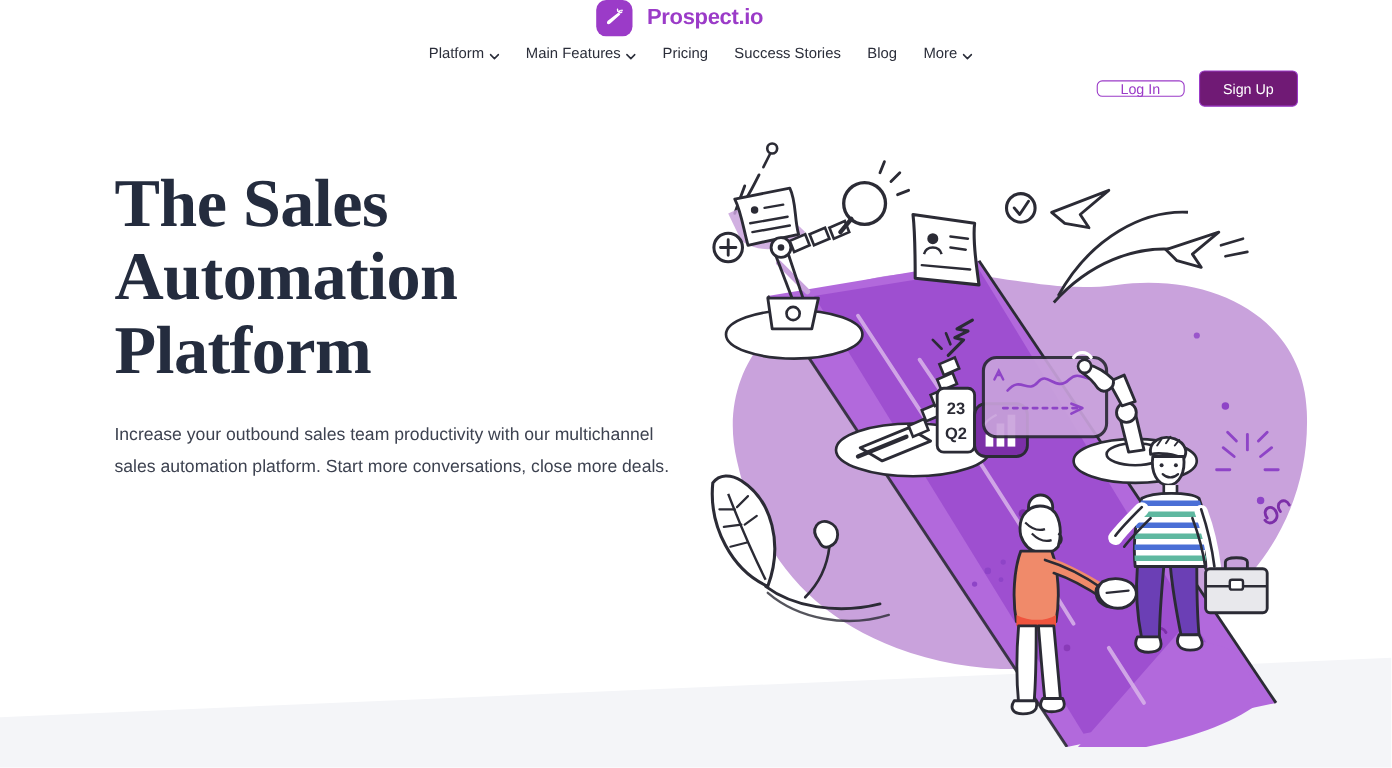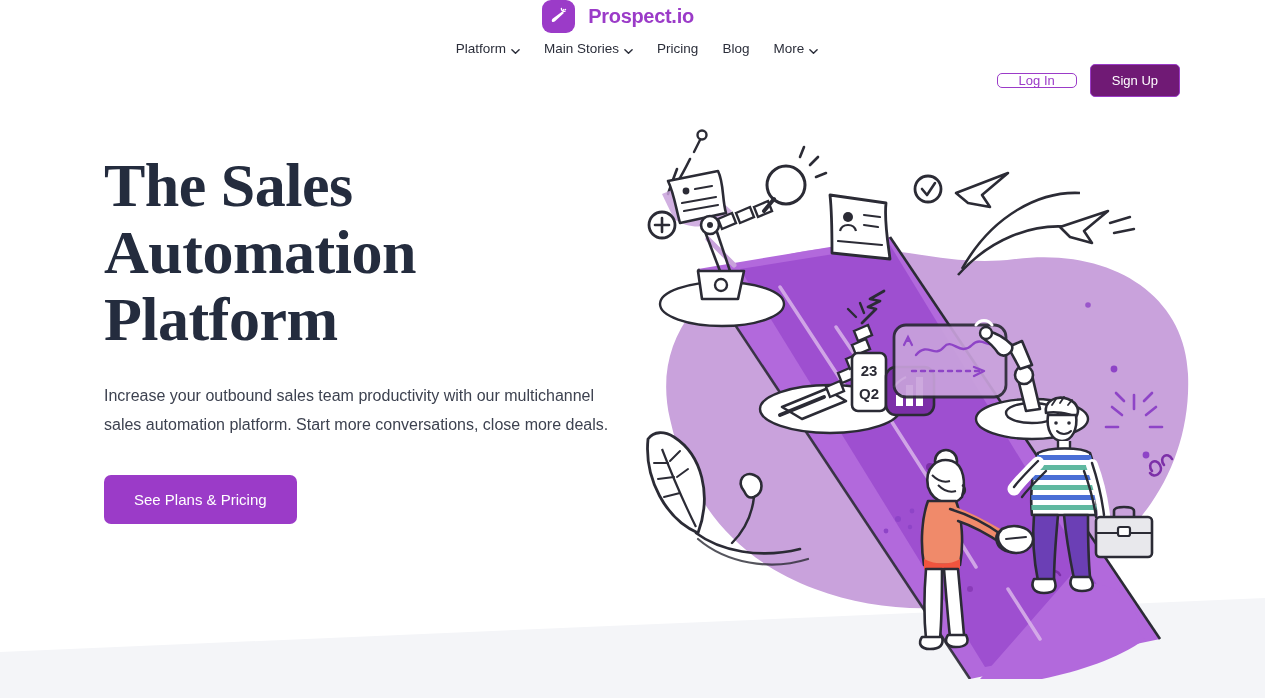--- a/index.html
+++ b/index.html
@@ -136,32 +136,35 @@
     <a class="nav-item" href="#">
       <span>Platform</span>
       <span class="chev">
         <svg width="9" height="9" viewBox="0 0 10 10">
             <path d="M1 3 L5 7 L9 3" stroke="#2B2E3A" stroke-width="1.6" fill="none" stroke-linecap="round" stroke-linejoin="round"></path>
           </svg>
       </span>
     </a>
 
     <a class="nav-item" href="#">
-      <span>Main Stories</span>
+      <span>Main Features</span>
       <span class="chev">
         <svg width="9" height="9" viewBox="0 0 10 10">
             <path d="M1 3 L5 7 L9 3" stroke="#2B2E3A" stroke-width="1.6" fill="none" stroke-linecap="round" stroke-linejoin="round"></path>
           </svg>
       </span>
     </a>
 
     <a class="nav-item" href="#">
       <span>Pricing</span>
     </a>
 
+    <a class="nav-item" href="#">
+      <span>Success Stories</span>
+    </a>
 
     <a class="nav-item" href="#">
       <span>Blog</span>
     </a>
 
     <a class="nav-item" href="#">
       <span>More</span>
       <span class="chev">
         <svg width="9" height="9" viewBox="0 0 10 10">
             <path d="M1 3 L5 7 L9 3" stroke="#2B2E3A" stroke-width="1.6" fill="none" stroke-linecap="round" stroke-linejoin="round"></path>
@@ -178,21 +181,20 @@
 
 <div class="hero">
 
   <div class="hero-copy">
     <h1 class="hero-title">
       <span>The Sales</span><br>
       <span>Automation</span><br>
       <span>Platform</span>
     </h1>
     <p class="hero-sub">Increase your outbound sales team productivity with our multichannel sales automation platform. Start more conversations, close more deals.</p>
-    <button class="hero-cta">See Plans &amp; Pricing</button>
   </div>
 
   <div class="hero-art">
     <svg viewBox="0 0 560 560" width="560" height="560" aria-hidden="true">
 
       <path d="M30,300 C10,215 70,148 165,132 C245,118 300,150 375,140
                C470,128 545,175 548,255 C552,345 500,420 430,455
                C350,495 255,500 175,470 C95,440 48,382 30,300 Z" fill="#C9A2DC"></path>
 
       <g>

